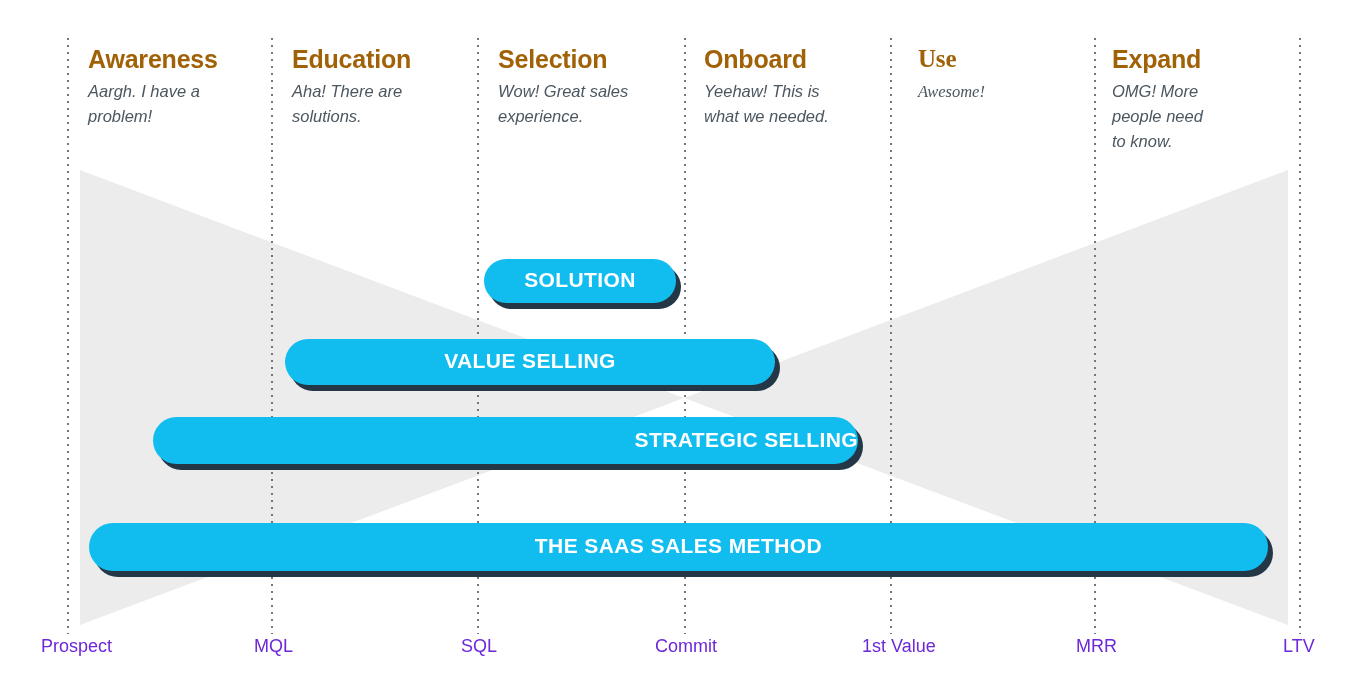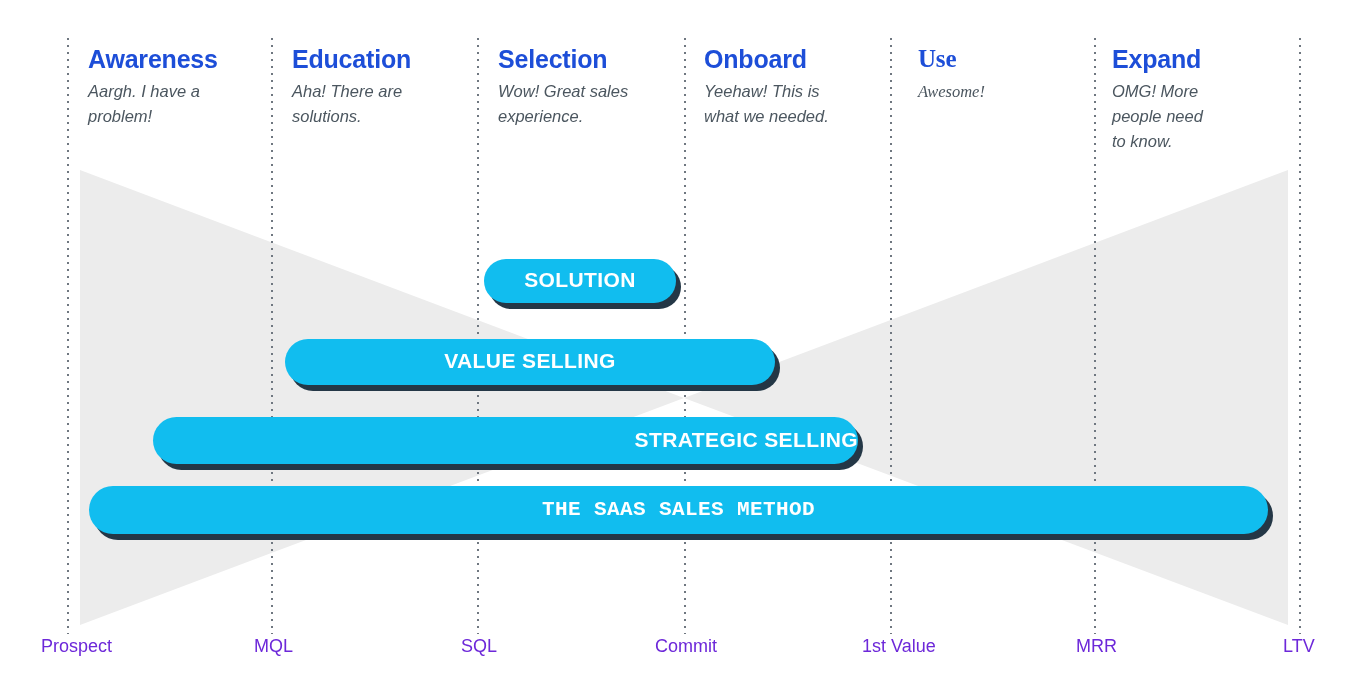--- a/index.html
+++ b/index.html
@@ -47,21 +47,21 @@
   }
 
   
   .stage {
     position: absolute;
     top: 44px;
   }
   .stage-title {
     font-size: 25px;
     font-weight: bold;
-    color: #1d4ed8;
+    color: #a16207;
     letter-spacing: -0.2px;
     line-height: 30px;
     white-space: nowrap;
   }
   .stage-sub {
     margin-top: 5px;
     font-size: 16.5px;
     font-style: italic;
     color: #4b565f;
     line-height: 25px;
@@ -166,21 +166,21 @@
   </div>
 
   <div class="pill" style="left:285px; top:339px; width:490px; height:46px;">
     <span class="pill-label">VALUE SELLING</span>
   </div>
 
   <div class="pill" style="left:153px; top:417px; width:705px; height:47px;justify-content:flex-end;">
     <span class="pill-label">STRATEGIC SELLING</span>
   </div>
 
-  <div class="pill" style="left:89px; top:486px; width:1179px; height:48px;font-family:Liberation Mono, monospace;">
+  <div class="pill" style="left:89px; top:523px; width:1179px; height:48px;">
     <span class="pill-label">THE SAAS SALES METHOD</span>
   </div>
 
   <div class="axis-label" style="left:41px;">Prospect</div>
   <div class="axis-label" style="left:254px;">MQL</div>
   <div class="axis-label" style="left:461px;">SQL</div>
   <div class="axis-label" style="left:655px;">Commit</div>
   <div class="axis-label" style="left:862px;">1st Value</div>
   <div class="axis-label" style="left:1076px;">MRR</div>
   <div class="axis-label" style="left:1283px;">LTV</div>

